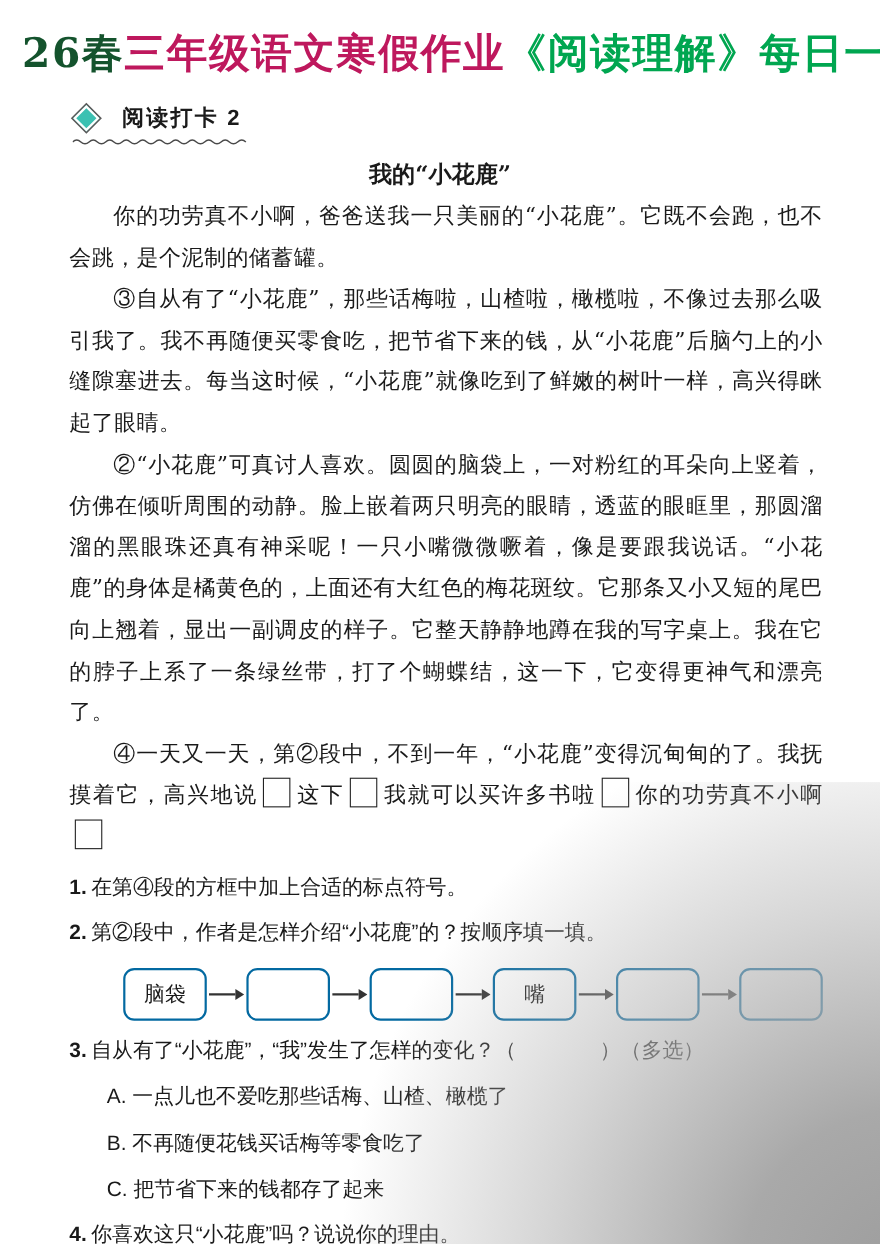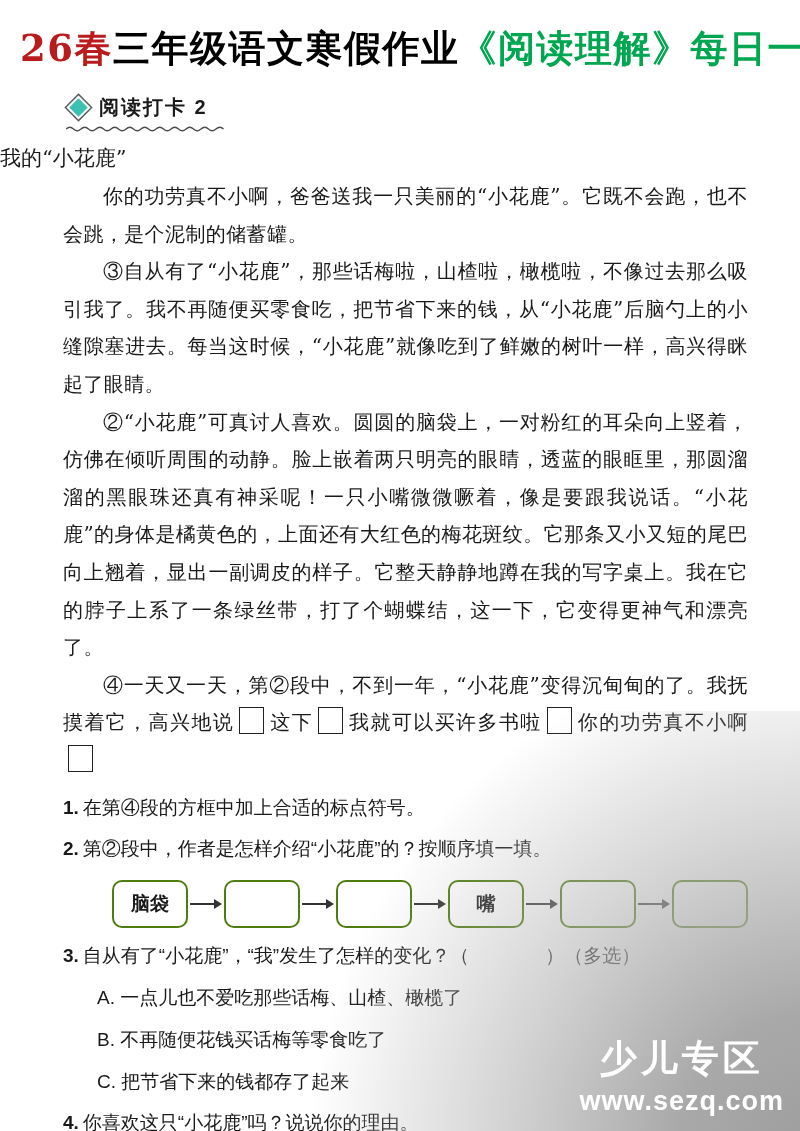--- a/index.html
+++ b/index.html
@@ -20,46 +20,47 @@
   }
   .main-title {
     margin:24px 20px 0 20px;
     text-align:center;
     font-size:37px;
     font-weight:bold;
     letter-spacing:1.5px;
     font-family:"DejaVu Serif", serif;
     white-space:nowrap;
   }
-  .t-red   { color:#b91c1c; }
-  .t-black { color:#000000; }
+  .t-red   { color:#14532d; }
+  .t-black { color:#be185d; }
   .t-green { color:#00a650; }
 
   .section-wrap { display:inline-block; margin:20px 0 0 66px; }
-  .section-row { display:flex; align-items:center; gap:12px; }
+  .section-row { display:flex; align-items:center; gap:24px; }
   .diamond {
     width:13px; height:13px;
     background:#3bc1b2;
     border:2.5px solid #ffffff;
     box-shadow:0 0 0 1.5px #5a5a5a;
     transform:rotate(45deg);
     margin-left:4px;
   }
   .section-label {
     font-family:"Liberation Sans", sans-serif;
     font-weight:bold;
     font-size:20px;
     letter-spacing:2px;
   }
   .wavy { display:block; margin-top:4px; }
 
   .passage-title {
     margin:12px 0 0 0;
+    text-align:center;
     font-size:21px;
-    font-weight:400;
+    font-weight:700;
   }
   .passage { margin:6px 52px 0 63px; }
   .passage p {
     margin:0;
     font-size:20px;
     line-height:37.6px;
     text-indent:2em;
     text-align:justify;
     letter-spacing:0.4px;
   }
@@ -79,25 +80,25 @@
 
   .flow {
     margin:18px 10px 6px 49px;
     width:628px;
     display:flex;
     align-items:center;
     justify-content:space-between;
   }
   .flow-box {
     width:72px; height:44px;
-    border:2px solid #4d7c0f;
+    border:2px solid #0369a1;
     border-radius:10px;
     display:flex; align-items:center; justify-content:center;
     font-size:19px;
-    font-weight:bold;
+    font-weight:normal;
     background:#fff;
     flex:none;
   }
   .flow-arrow { flex:none; margin:0 2px; }
 
   .watermark {
     position:absolute;
     right:16px; bottom:14px;
     text-align:center;
     color:#ffffff;
@@ -171,18 +172,14 @@
 
     <p class="q"><b>3.</b><span>自从有了“小花鹿”，“我”发生了怎样的变化？（　　　　）（多选）</span></p>
     <p class="opt"><span>A.</span> <span>一点儿也不爱吃那些话梅、山楂、橄榄了</span></p>
     <p class="opt"><span>B.</span> <span>不再随便花钱买话梅等零食吃了</span></p>
     <p class="opt"><span>C.</span> <span>把节省下来的钱都存了起来</span></p>
 
     <p class="q"><b>4.</b><span>你喜欢这只“小花鹿”吗？说说你的理由。</span></p>
 
   </div>
 
-  <div class="watermark">
-    <div class="wm-name">少儿专区</div>
-    <div class="wm-url">www.sezq.com</div>
-  </div>
 
 </div>
 
 </body></html>

